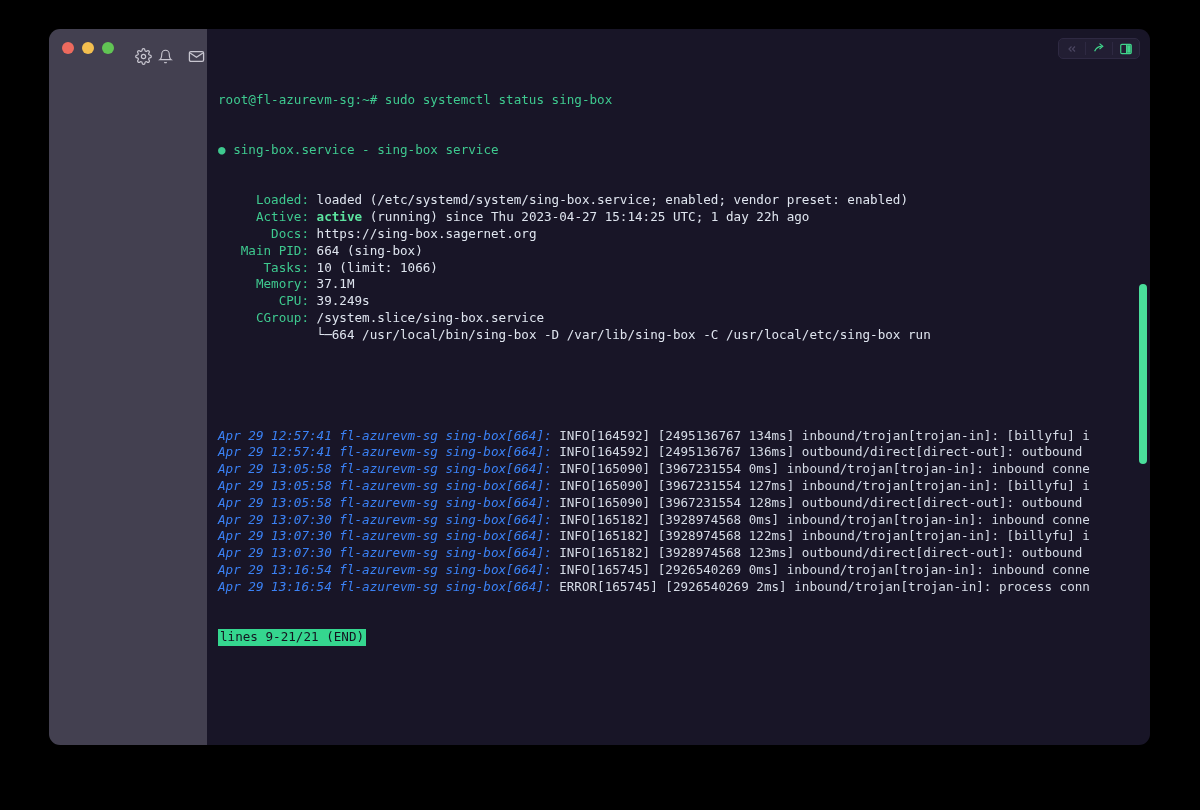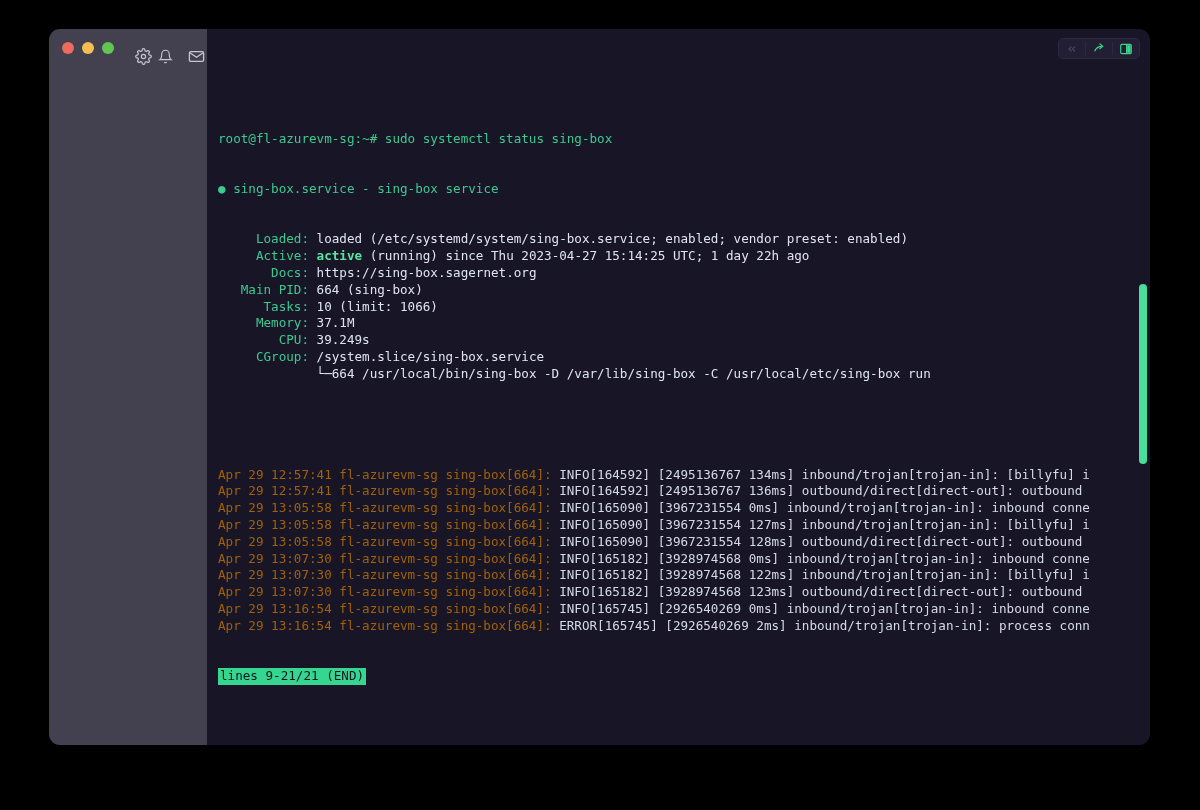--- a/index.html
+++ b/index.html
@@ -146,31 +146,30 @@
   #term-body {
     position: absolute;
     left: 0; top: 0; right: 0; bottom: 0;
     padding: 29px 12px 0 11px;
     font-family: "DejaVu Sans Mono", "Liberation Mono", monospace;
     font-size: 12.6px;
     line-height: 16.8px;
     color: #3ec98f;
     white-space: pre;
     overflow: hidden;
-    margin-top: 39px;
   }
 
   .tline { height: 16.8px; }
   .c-green   { color: #3ec98f; }
   .c-white   { color: #dfe5ef; }
   .bullet    { color: #3ec98f; }
   .c-bold-g  { color: #5ce39f; font-weight: bold; }
 
   .log-line  { color: #2fbf86; }
-  .log-line .hostpart { color: #a16207; }
+  .log-line .hostpart { color: #3b82f6; font-style: italic; }
   .log-line .msg { color: #d5dbe6; }
 
   .status-line {
     display: inline-block;
     background: #35d68f;
     color: #14121f;
     padding: 0 2px;
   }
 
   #term-scrollbar {

